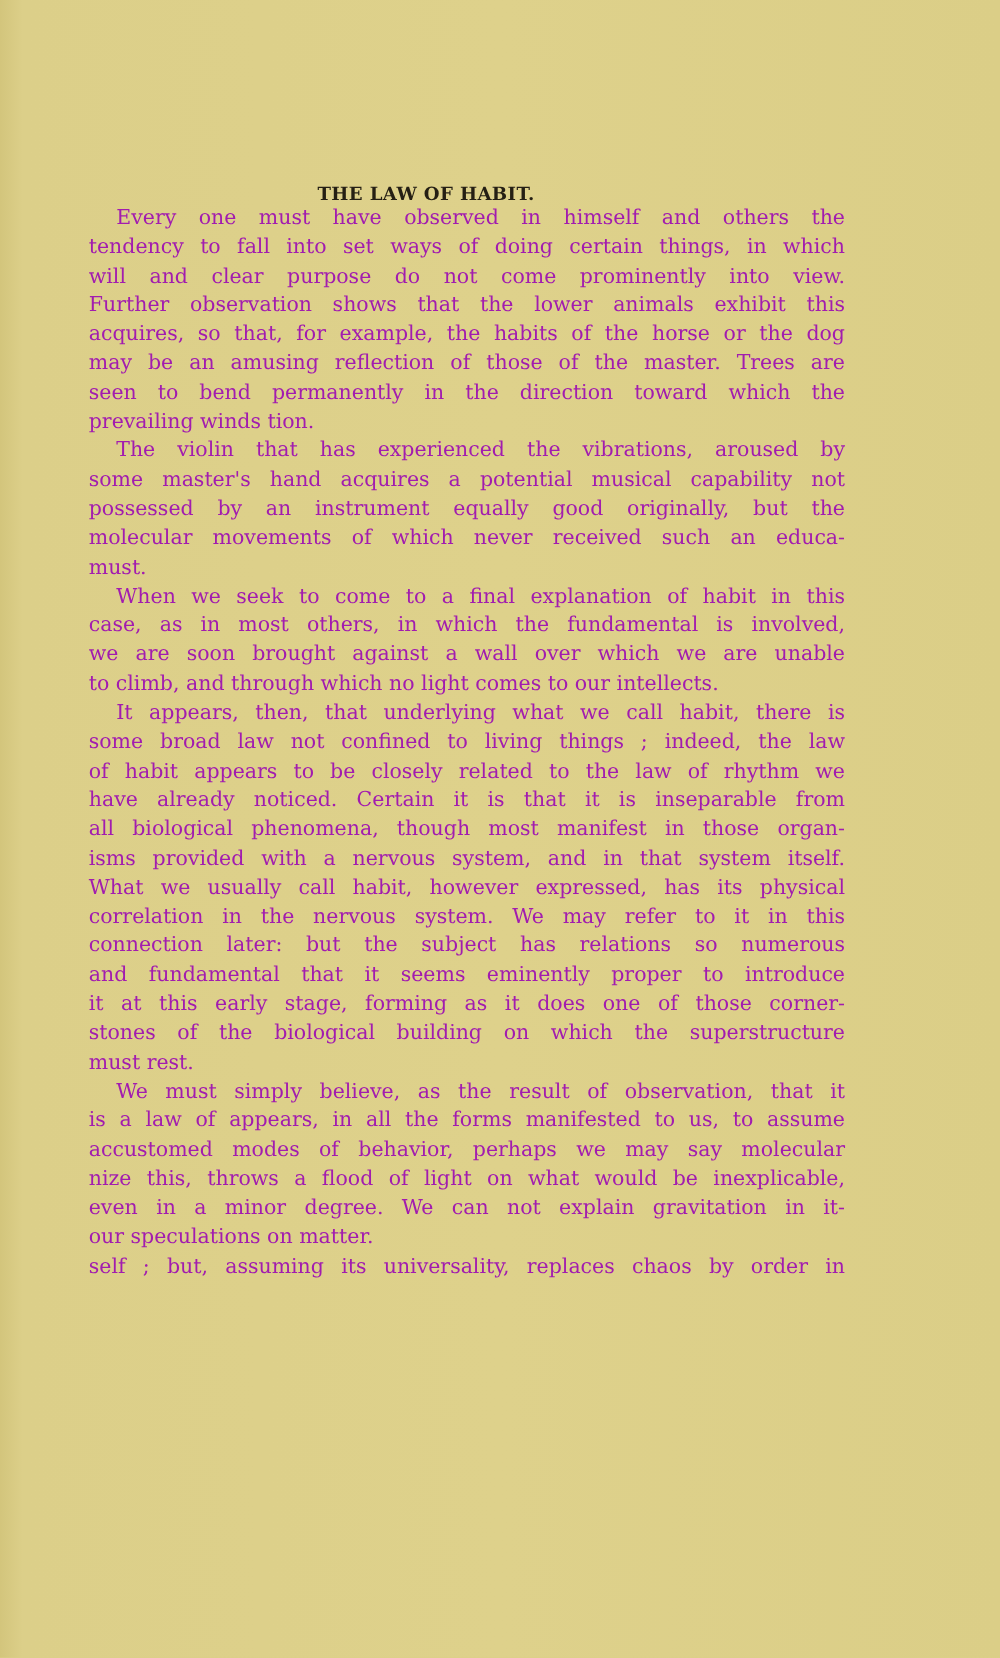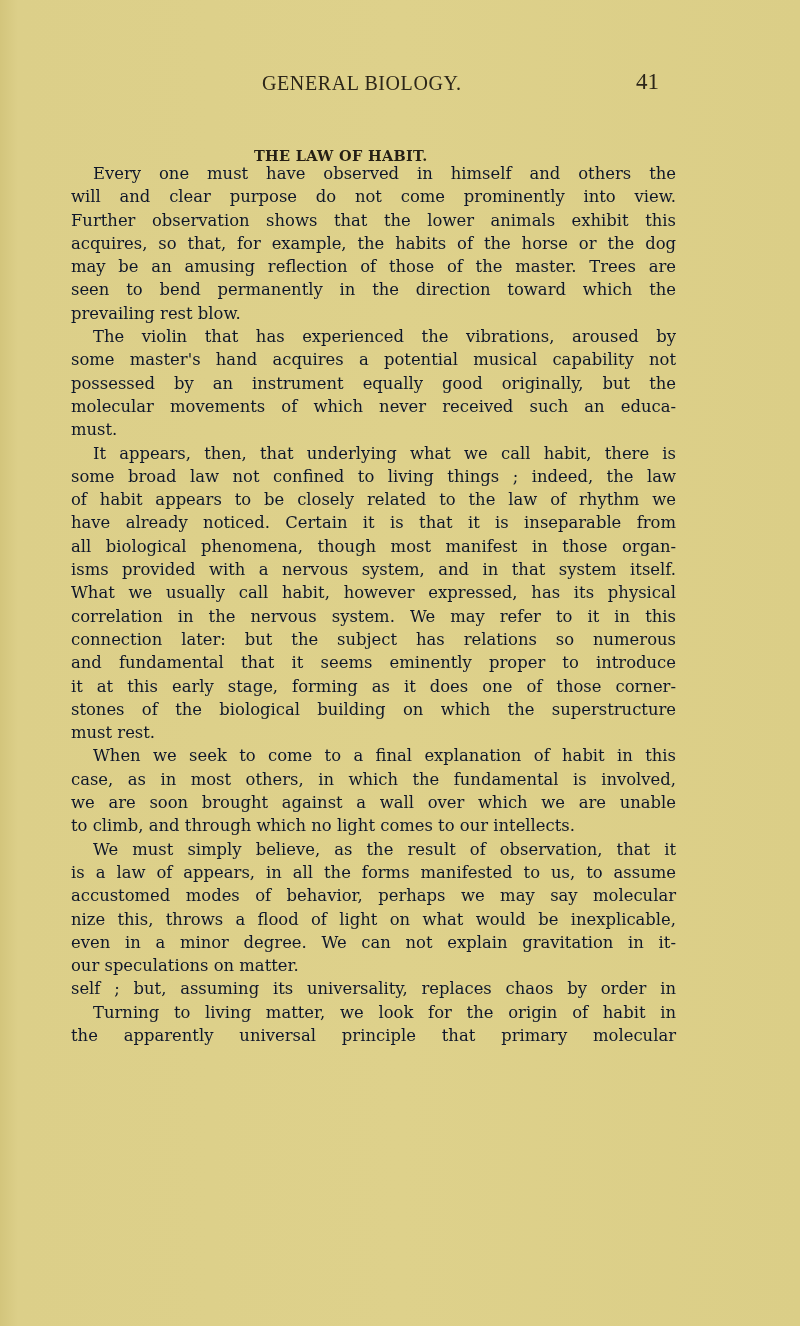--- a/index.html
+++ b/index.html
@@ -30,81 +30,74 @@
     font-family: "DejaVu Serif", serif; font-weight: bold;
     font-size: 14.5px; letter-spacing: 0.3px; color: #251f14;
   }
   .body-text {
     position: absolute; top: 162px; left: 71px; width: 605px;
   }
   .line {
     font-family: "DejaVu Serif", serif;
     font-size: 16.4px; line-height: 23.3px; height: 23.3px;
     white-space: nowrap; text-align: justify; text-align-last: justify;
-    color: #0f172a;
+    color: #a21caf;
   }
   .line.indent { padding-left: 22px; }
   .line.last { text-align-last: left; }
 </style>
 </head>
 <body>
 
 <div class="page">
-  <div class="running-head">
-    <span class="running-title">GENERAL BIOLOGY.</span>
-    <span class="page-number">41</span>
-  </div>
 
   <div class="section-title">THE LAW OF HABIT.</div>
 
   <div class="body-text" id="body-text">
       <div>
         <div class="line indent">Every one must have observed in himself and others the</div>
+        <div class="line">tendency to fall into set ways of doing certain things, in which</div>
         <div class="line">will and clear purpose do not come prominently into view.</div>
         <div class="line">Further observation shows that the lower animals exhibit this</div>
         <div class="line">acquires, so that, for example, the habits of the horse or the dog</div>
         <div class="line">may be an amusing reflection of those of the master. Trees are</div>
         <div class="line">seen to bend permanently in the direction toward which the</div>
-        <div class="line last">prevailing rest blow.</div>
+        <div class="line last">prevailing winds tion.</div>
       </div>
       <div>
         <div class="line indent">The violin that has experienced the vibrations, aroused by</div>
         <div class="line">some master's hand acquires a potential musical capability not</div>
         <div class="line">possessed by an instrument equally good originally, but the</div>
         <div class="line">molecular movements of which never received such an educa-</div>
         <div class="line last">must.</div>
+      </div>
+      <div>
+        <div class="line indent">When we seek to come to a final explanation of habit in this</div>
+        <div class="line">case, as in most others, in which the fundamental is involved,</div>
+        <div class="line">we are soon brought against a wall over which we are unable</div>
+        <div class="line last">to climb, and through which no light comes to our intellects.</div>
       </div>
       <div>
         <div class="line indent">It appears, then, that underlying what we call habit, there is</div>
         <div class="line">some broad law not confined to living things ; indeed, the law</div>
         <div class="line">of habit appears to be closely related to the law of rhythm we</div>
         <div class="line">have already noticed. Certain it is that it is inseparable from</div>
         <div class="line">all biological phenomena, though most manifest in those organ-</div>
         <div class="line">isms provided with a nervous system, and in that system itself.</div>
         <div class="line">What we usually call habit, however expressed, has its physical</div>
         <div class="line">correlation in the nervous system. We may refer to it in this</div>
         <div class="line">connection later: but the subject has relations so numerous</div>
         <div class="line">and fundamental that it seems eminently proper to introduce</div>
         <div class="line">it at this early stage, forming as it does one of those corner-</div>
         <div class="line">stones of the biological building on which the superstructure</div>
         <div class="line last">must rest.</div>
       </div>
       <div>
-        <div class="line indent">When we seek to come to a final explanation of habit in this</div>
-        <div class="line">case, as in most others, in which the fundamental is involved,</div>
-        <div class="line">we are soon brought against a wall over which we are unable</div>
-        <div class="line last">to climb, and through which no light comes to our intellects.</div>
-      </div>
-      <div>
         <div class="line indent">We must simply believe, as the result of observation, that it</div>
         <div class="line">is a law of appears, in all the forms manifested to us, to assume</div>
         <div class="line">accustomed modes of behavior, perhaps we may say molecular</div>
         <div class="line">nize this, throws a flood of light on what would be inexplicable,</div>
         <div class="line">even in a minor degree. We can not explain gravitation in it-</div>
         <div class="line last">our speculations on matter.</div>
         <div class="line">self ; but, assuming its universality, replaces chaos by order in</div>
       </div>
-      <div>
-        <div class="line indent">Turning to living matter, we look for the origin of habit in</div>
-        <div class="line">the apparently universal principle that primary molecular</div>
-      </div>
     </div>
 </div>
 
 </body></html>

